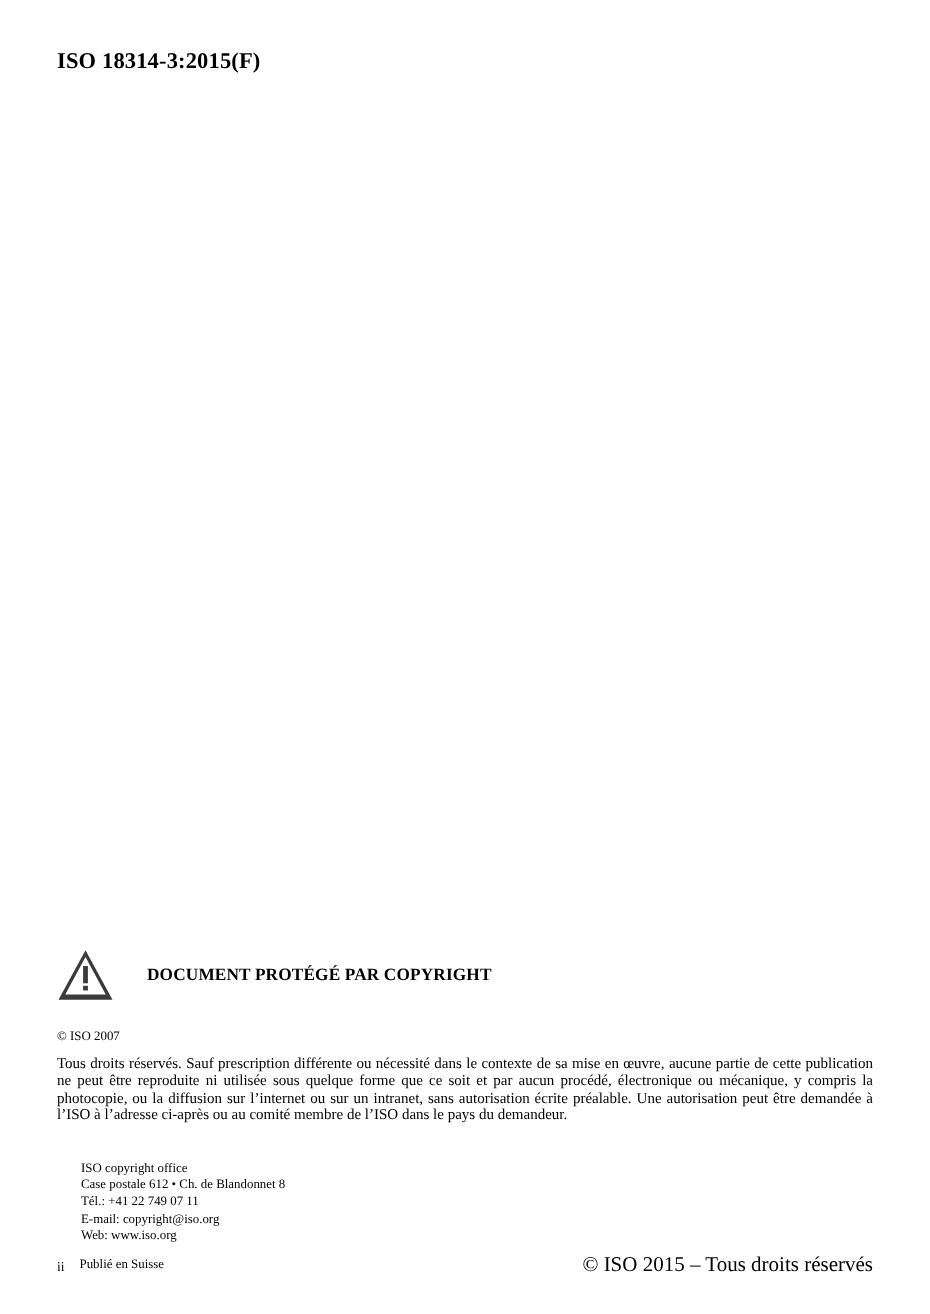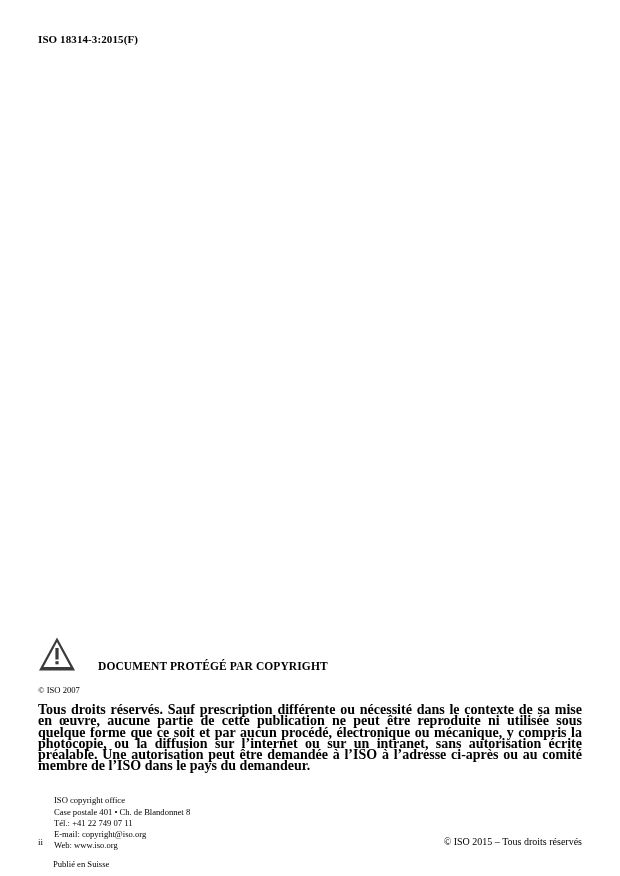--- a/index.html
+++ b/index.html
@@ -20,34 +20,34 @@
     inset: 0;
     width: 620px;
     height: 876px;
   }
   .header-ref {
     position: absolute;
     left: 38px;
     top: 33px;
     font-family: "Liberation Serif", serif;
     font-weight: bold;
-    font-size: 11px;
+    font-size: 15px;
     letter-spacing: 0.1px;
   }
 
   
   .copyright-block {
     position: absolute;
     left: 38px;
     top: 628px;
     width: 544px;
   }
   .copyright-head {
     display: flex;
-    align-items: flex-end;
+    align-items: center;
     height: 44px;
   }
   .warn-icon {
     width: 38px;
     height: 36px;
     display: block;
   }
   .copyright-title {
     font-family: "Liberation Serif", serif;
     font-weight: bold;
@@ -55,26 +55,25 @@
     margin-left: 22px;
     letter-spacing: 0.1px;
   }
   .copyright-line {
     font-size: 8.6px;
     line-height: 11.1px;
     margin-top: 13px;
     font-family: "Liberation Serif", serif;
   }
   .copyright-para {
-    font-size: 14px;
+    font-size: 10px;
     line-height: 11.2px;
     text-align: justify;
     margin-top: 8px;
     font-family: "Liberation Serif", serif;
-    font-weight: bold;
   }
   .address {
     margin-top: 24px;
     margin-left: 16px;
     font-size: 8.6px;
     line-height: 11.2px;
     font-family: "Liberation Serif", serif;
   }
   .address div { white-space: pre; }
   .published {
@@ -92,21 +91,21 @@
     right: 38px;
     top: 836px;
     display: flex;
     justify-content: space-between;
     align-items: baseline;
     font-size: 9px;
     font-family: "Liberation Serif", serif;
     text-align: right;
   }
   .footer-left { font-size: 9px; }
-  .footer-right { font-size: 10px; }
+  .footer-right { font-size: 14px; }
 </style>
 </head>
 <body>
 
 <div class="page">
 
   <div class="header-ref">ISO 18314-3:2015(F)</div>
 
   <div class="copyright-block">
 
@@ -119,21 +118,21 @@
       </svg>
       <div class="copyright-title">DOCUMENT PROTÉGÉ PAR COPYRIGHT</div>
     </div>
 
     <div class="copyright-line">©  ISO 2007</div>
 
     <div class="copyright-para">Tous droits réservés. Sauf prescription différente ou nécessité dans le contexte de sa mise en œuvre, aucune partie de cette publication ne peut être reproduite ni utilisée sous quelque forme que ce soit et par aucun procédé, électronique ou mécanique, y compris la photocopie, ou la diffusion sur l’internet ou sur un intranet, sans autorisation écrite préalable. Une autorisation peut être demandée à l’ISO à l’adresse ci-après ou au comité membre de l’ISO dans le pays du demandeur.</div>
 
     <div class="address">
       <div>ISO copyright office</div>
-      <div>Case postale 401 • Ch. de Blandonnet 8</div>
+      <div>Case postale 612 • Ch. de Blandonnet 8</div>
       <div>Tél.: +41 22 749 07 11</div>
       <div>E-mail: copyright@iso.org</div>
       <div>Web: www.iso.org</div>
     </div>
 
     <div class="published">Publié en Suisse</div>
   </div>
 
   <div class="footer">
     <div class="footer-left">ii</div>

